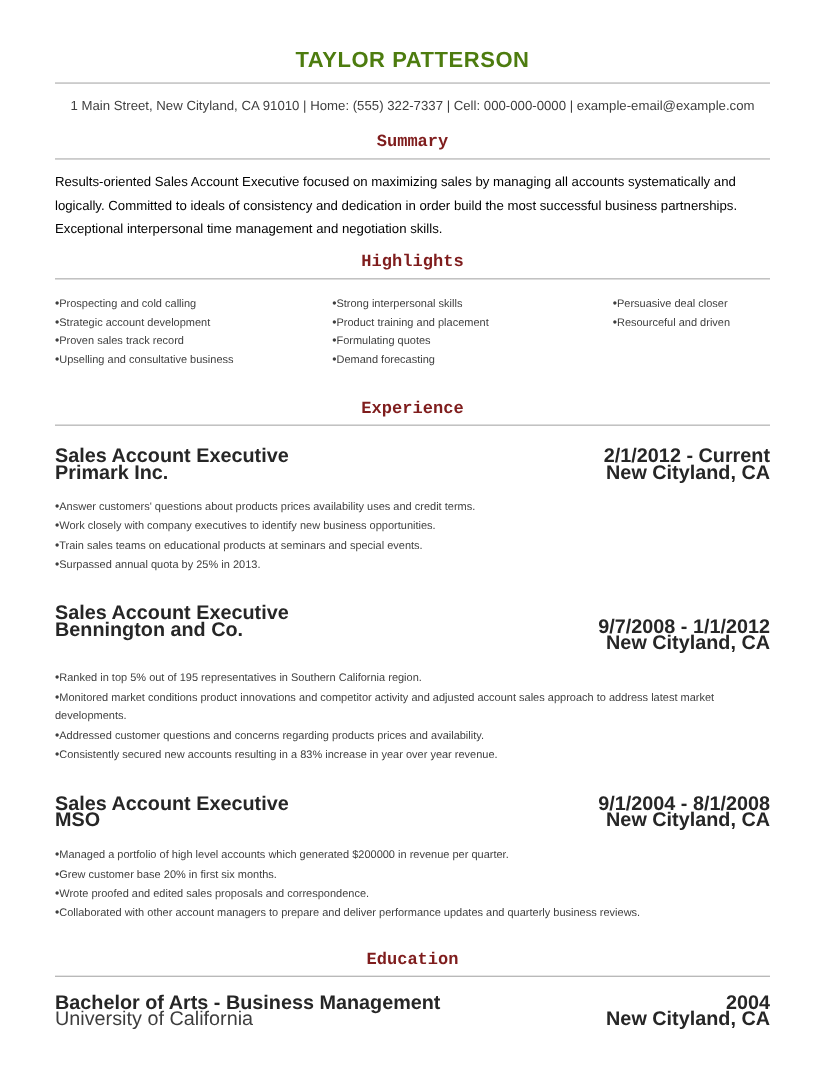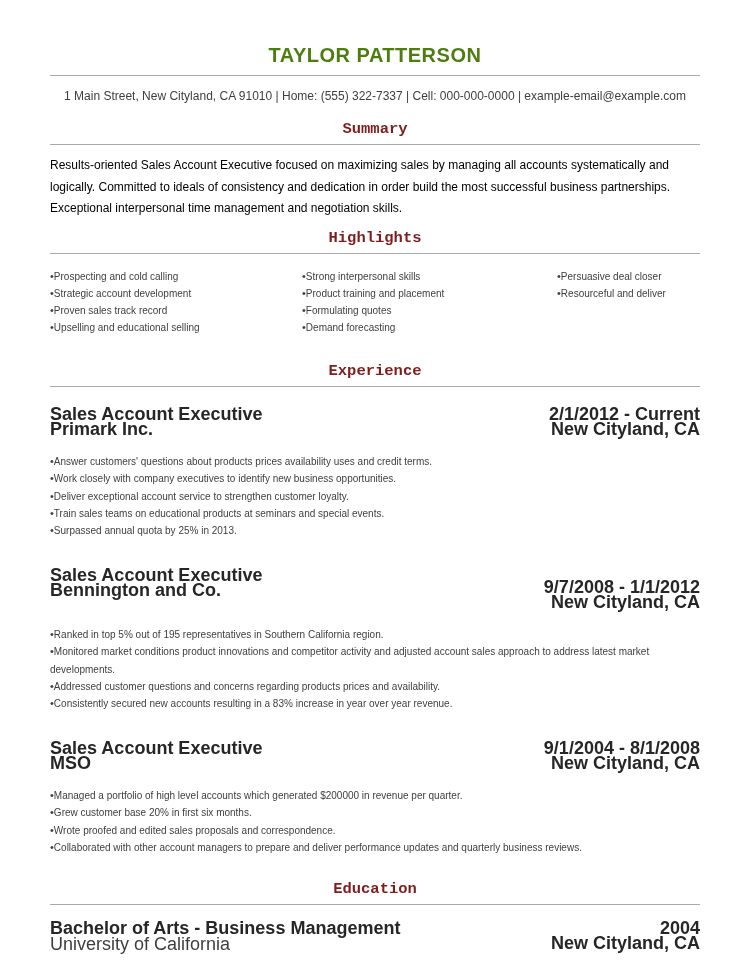--- a/index.html
+++ b/index.html
@@ -120,31 +120,31 @@
   </section>
 
   <section class="sec sec-highlights">
     <h2>Highlights</h2>
     <div class="rule"></div>
     <div class="hl-grid">
       <ul class="blist">
         <li>Prospecting and cold calling</li>
         <li>Strategic account development</li>
         <li>Proven sales track record</li>
-        <li>Upselling and educational selling</li>
+        <li>Upselling and consultative business</li>
       </ul>
       <ul class="blist">
         <li>Strong interpersonal skills</li>
         <li>Product training and placement</li>
         <li>Formulating quotes</li>
         <li>Demand forecasting</li>
       </ul>
       <ul class="blist">
         <li>Persuasive deal closer</li>
-        <li>Resourceful and deliver</li>
+        <li>Resourceful and driven</li>
       </ul>
     </div>
   </section>
 
   <section class="sec sec-experience">
     <h2>Experience</h2>
     <div class="rule"></div>
 
     <article class="job">
       <div class="job-head">
@@ -153,21 +153,20 @@
           <div>Primark Inc.</div>
         </div>
         <div class="job-right">
           <div>2/1/2012 - Current</div>
           <div>New Cityland, CA</div>
         </div>
       </div>
       <ul class="blist job-bullets">
         <li>Answer customers' questions about products prices availability uses and credit terms.</li>
         <li>Work closely with company executives to identify new business opportunities.</li>
-        <li>Deliver exceptional account service to strengthen customer loyalty.</li>
         <li>Train sales teams on educational products at seminars and special events.</li>
         <li>Surpassed annual quota by 25% in 2013.</li>
       </ul>
     </article>
 
     <article class="job">
       <div class="job-head">
         <div class="job-left">
           <div>Sales Account Executive</div>
           <div>Bennington and Co.</div>

